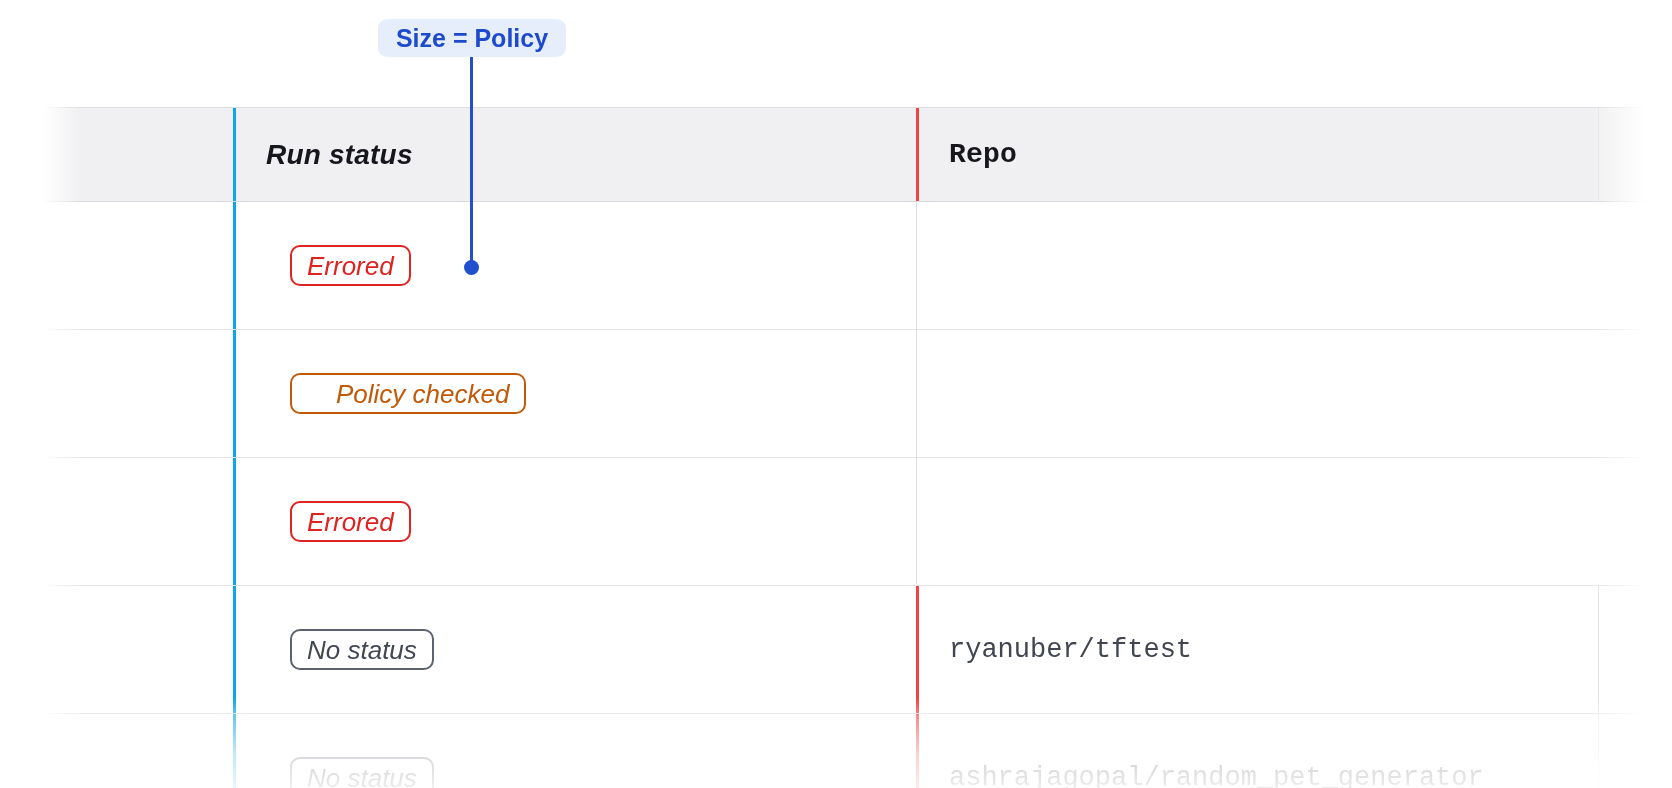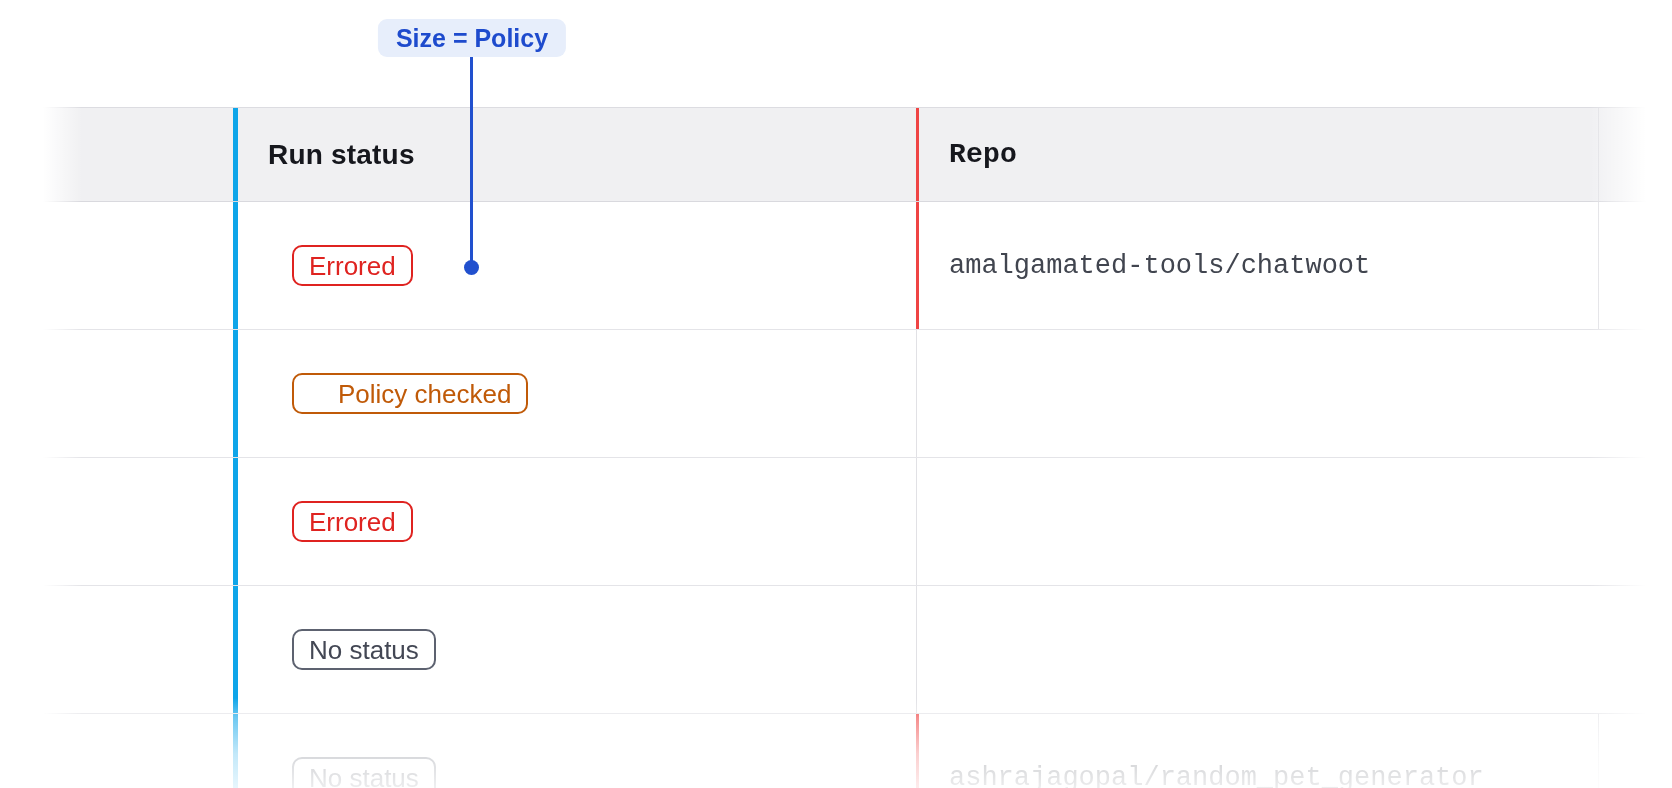--- a/index.html
+++ b/index.html
@@ -50,21 +50,21 @@
     background: #ffffff;
     border-bottom: 1px solid var(--grid-line, #e4e4e8);
   }
   .cell {
     display: flex;
     align-items: center;
     padding-left: 30px;
     height: 100%;
   }
   .col1 { width: 293px; padding-left: 0; }
-  .col2 { width: 683px; border-left: 5px solid #0ea5e9; }
+  .col2 { width: 683px; border-left: 3px solid #0ea5e9; font-style: italic; }
   .col3 { width: 682px; border-left: 3px solid #ef4444; font-family: Liberation Mono, monospace; }
   .col4 { width: 152px; border-left: 1px solid #e1e1e5; padding-left: 0; }
   .header-label {
     font-size: 28px;
     font-weight: bold;
     color: var(--header-text, #16171d);
     letter-spacing: 0.2px;
   }
   .repo-name {
     font-size: 27px;
@@ -171,46 +171,46 @@
         <span class="header-label">Repo</span>
       </div>
       <div class="cell col4"></div>
     </div>
 
     <div class="trow">
       <div class="cell col1"></div>
       <div class="cell col2">
         <span class="badge" data-variant="errored">Errored</span>
       </div>
+      <div class="cell col4"></div>
+    </div>
+
+    <div class="trow">
+      <div class="cell col1"></div>
+      <div class="cell col2">
+        <span class="badge" data-variant="policy-checked">Policy checked</span>
+      </div>
+      <div class="cell col4"></div>
+    </div>
+
+    <div class="trow">
+      <div class="cell col1"></div>
+      <div class="cell col2">
+        <span class="badge" data-variant="errored">Errored</span>
+      </div>
+      <div class="cell col4"></div>
+    </div>
+
+    <div class="trow">
+      <div class="cell col1"></div>
+      <div class="cell col2">
+        <span class="badge" data-variant="no-status">No status</span>
+      </div>
       <div class="cell col3">
-        <span class="repo-name">amalgamated-tools/chatwoot</span>
-      </div>
-      <div class="cell col4"></div>
-    </div>
-
-    <div class="trow">
-      <div class="cell col1"></div>
-      <div class="cell col2">
-        <span class="badge" data-variant="policy-checked">Policy checked</span>
-      </div>
-      <div class="cell col4"></div>
-    </div>
-
-    <div class="trow">
-      <div class="cell col1"></div>
-      <div class="cell col2">
-        <span class="badge" data-variant="errored">Errored</span>
-      </div>
-      <div class="cell col4"></div>
-    </div>
-
-    <div class="trow">
-      <div class="cell col1"></div>
-      <div class="cell col2">
-        <span class="badge" data-variant="no-status">No status</span>
+        <span class="repo-name">ryanuber/tftest</span>
       </div>
       <div class="cell col4"></div>
     </div>
 
     <div class="trow">
       <div class="cell col1"></div>
       <div class="cell col2">
         <span class="badge" data-variant="no-status">No status</span>
       </div>
       <div class="cell col3">

